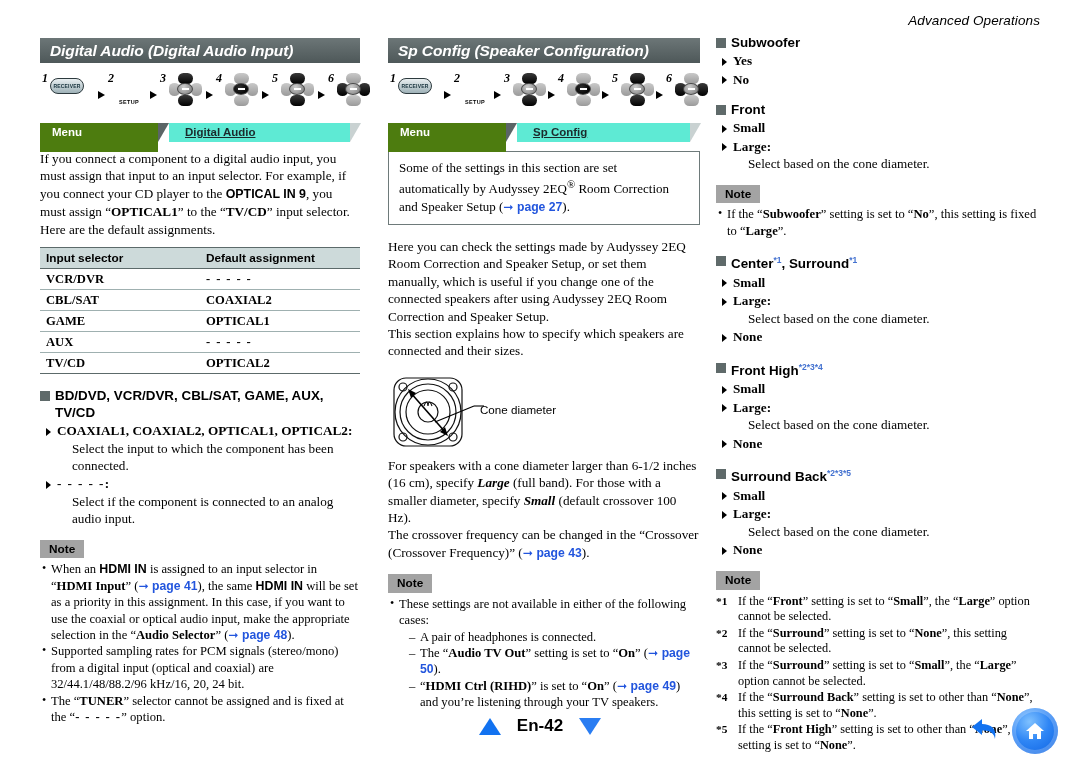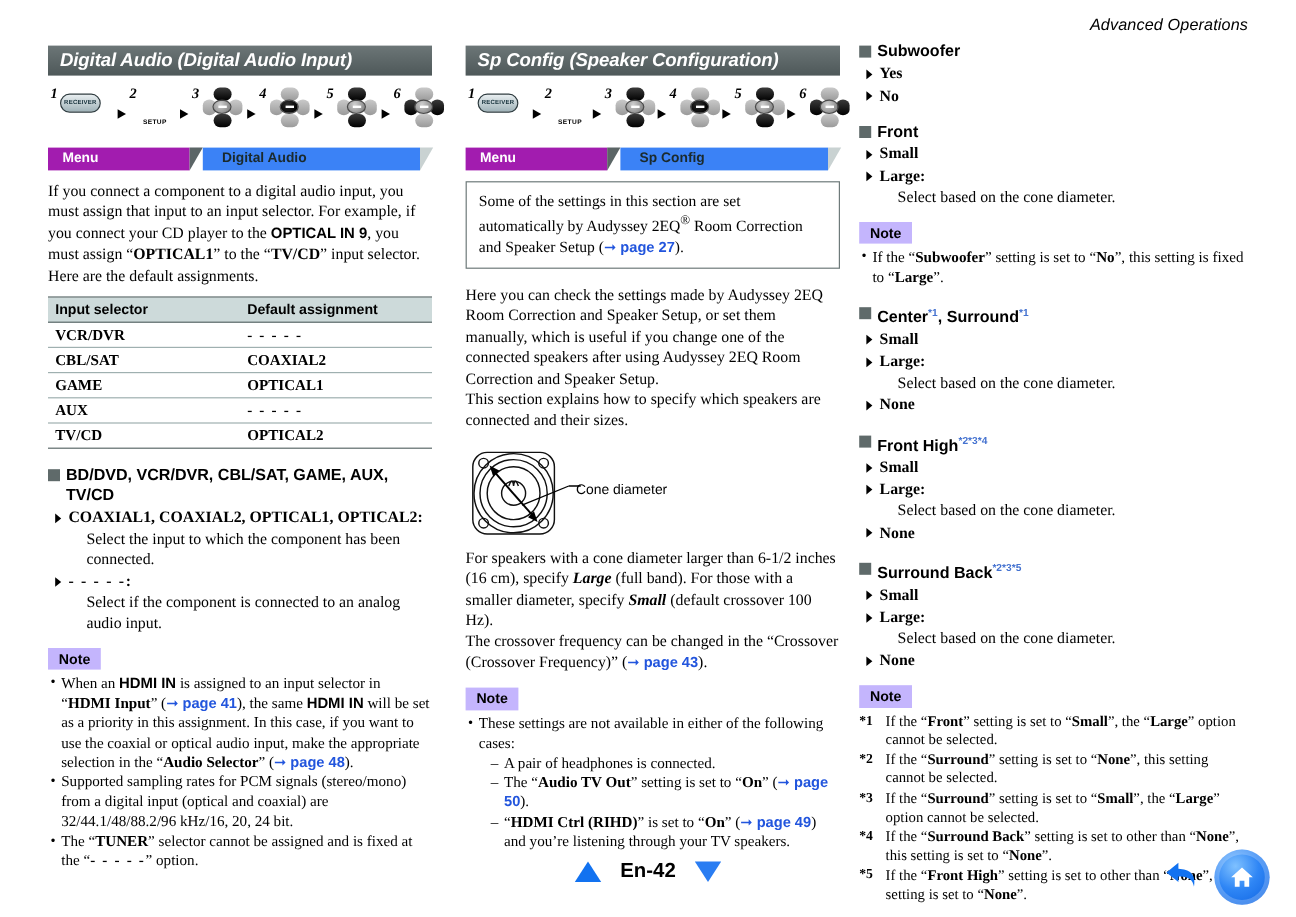--- a/index.html
+++ b/index.html
@@ -115,33 +115,33 @@
   .seg.gray { background: linear-gradient(to bottom,#c9c9c9,#9a9a9a); }
   .seg.black { background: linear-gradient(to bottom,#3a3a3a,#000); }
 
   
   .menubar {
     position: relative; height: 19px; margin-top: 4px;
     font-family: "Liberation Sans", sans-serif;
     font-weight: bold; font-size: 11.5px;
   }
   .menubar .seg-a {
-    position:absolute; left:0; top:0; height:19px;
-    background: #a21caf;
+    position:absolute; left:0; top:0; height:29px;
+    background: #4d7c0f;
     color:#fff; padding: 3px 0 0 12px;
   }
   .menubar .seg-a::after {
     content:''; position:absolute; right:-11px; top:0;
     border-left: 11px solid #5b6566;
     border-bottom: 19px solid transparent;
   }
   .menubar .seg-b {
     position:absolute; top:0; height:19px;
-    background: #3b82f6;
-    color:#1b2a2c; padding: 3px 0 0 16px;
+    background: #5eead4;
+    color:#1b2a2c; padding: 3px 0 0 16px; text-decoration: underline;
   }
   .menubar .seg-b::after {
     content:''; position:absolute; right:-11px; top:0;
     border-left: 11px solid #c9d2d2;
     border-bottom: 19px solid transparent;
   }
 
   
   .body-text {
     font-family: "Liberation Serif", serif;
@@ -197,21 +197,21 @@
     width:0;height:0;border-left:5.5px solid #000;
     border-top:4px solid transparent;border-bottom:4px solid transparent;
   }
   .sub-desc {
     font-family:Liberation Serif, serif; font-size: 13.2px;
     line-height: 17.4px; padding-left: 32px;
   }
 
   
   .note-tag {
-    display:inline-block; background:#c4b5fd;
+    display:inline-block; background:#a3a3a3;
     font-family:"Liberation Sans",sans-serif; font-weight:bold;
     font-size: 11.8px; padding: 2px 9px 2.5px; margin-top: 12px;
   }
   ul.note-list {
     margin: 3px 0 0; padding-left: 0; list-style: none;
     font-size: 12.6px; line-height: 16.4px;
   }
   ul.note-list > li {
     position: relative; padding-left: 11px; margin-bottom: 0px;
   }

